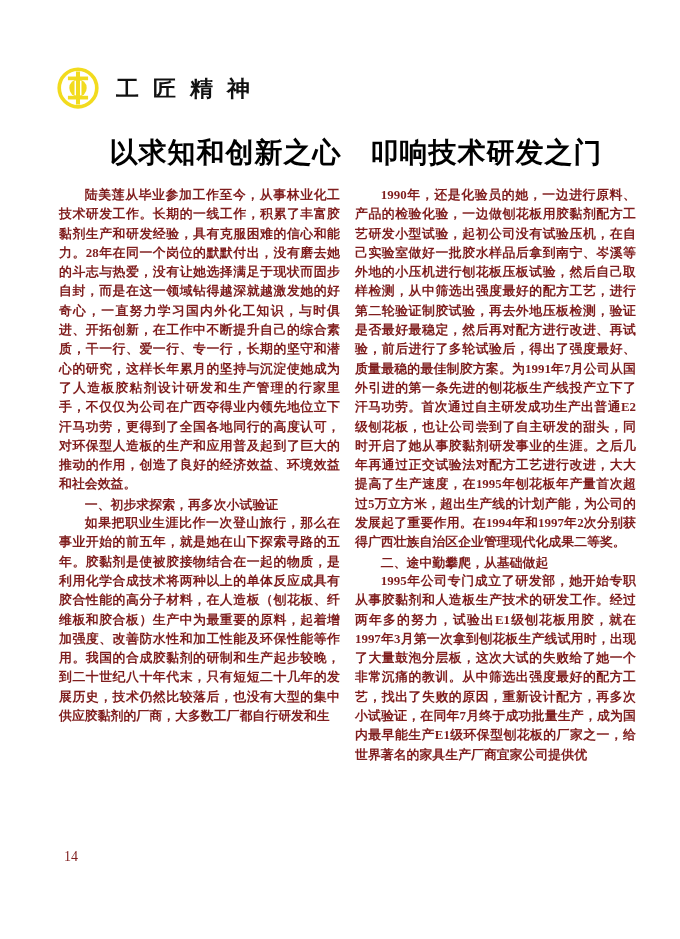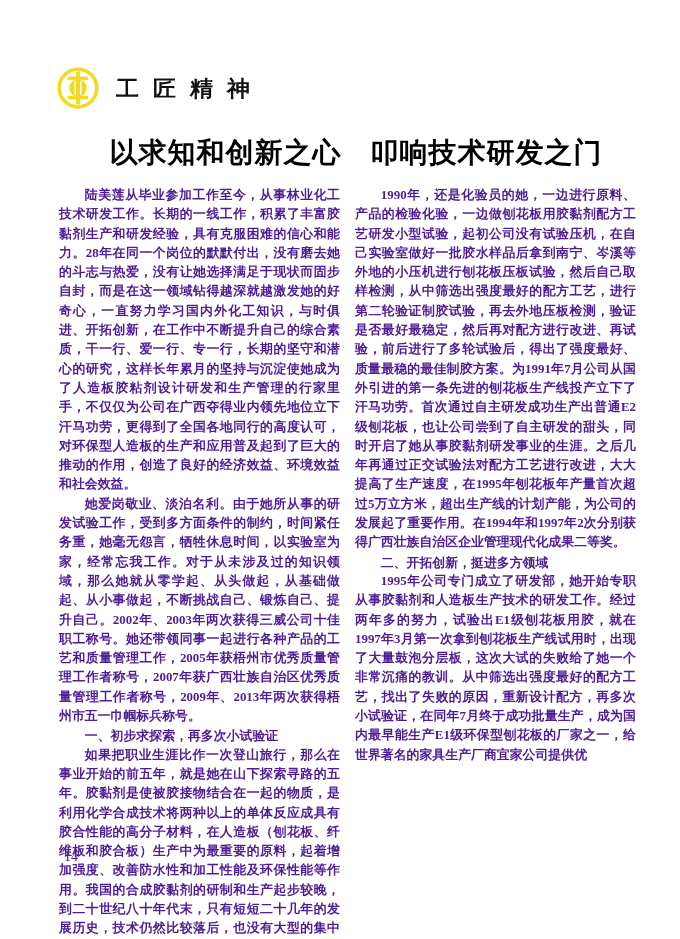--- a/index.html
+++ b/index.html
@@ -59,38 +59,38 @@
     gap: 15px;
   }
   .col { width: 281px; }
   .para, .para-cont, .sub-heading {
     margin: 0;
     font-size: 12.9px;
     line-height: 19.3px;
     text-align: justify;
     text-justify: inter-ideograph;
     font-weight: 600;
-    color: #4c1d95;
+    color: #7f1d1d;
   }
   .para { text-indent: 2em; }
   .para-cont { text-indent: 0; }
   .sub-heading {
     text-indent: 2em;
     font-family: "Liberation Sans", sans-serif;
     font-weight: 800;
   }
 
   
   .page-number {
     position: absolute;
     left: 64px;
     top: 849px;
     font-size: 14px;
     font-weight: 500;
-    color: #4c1d95;
+    color: #7f1d1d;
     font-family: "Liberation Serif", serif;
   }
 </style>
 </head>
 <body>
 
 <div class="page">
 
   <header class="page-header">
     <span class="logo-wrap">
@@ -106,28 +106,27 @@
     </span>
     <span class="section-title">工匠精神</span>
   </header>
 
   <h1 class="article-title">以求知和创新之心　叩响技术研发之门</h1>
 
   <main class="article-body">
 
     <div class="col">
       <p class="para">陆美莲从毕业参加工作至今，从事林业化工技术研发工作。长期的一线工作，积累了丰富胶黏剂生产和研发经验，具有克服困难的信心和能力。28年在同一个岗位的默默付出，没有磨去她的斗志与热爱，没有让她选择满足于现状而固步自封，而是在这一领域钻得越深就越激发她的好奇心，一直努力学习国内外化工知识，与时俱进、开拓创新，在工作中不断提升自己的综合素质，干一行、爱一行、专一行，长期的坚守和潜心的研究，这样长年累月的坚持与沉淀使她成为了人造板胶粘剂设计研发和生产管理的行家里手，不仅仅为公司在广西夺得业内领先地位立下汗马功劳，更得到了全国各地同行的高度认可，对环保型人造板的生产和应用普及起到了巨大的推动的作用，创造了良好的经济效益、环境效益和社会效益。</p>
-      <p class="para">她爱岗敬业、淡泊名利。由于她所从事的研发试验工作，受到多方面条件的制约，时间紧任务重，她毫无怨言，牺牲休息时间，以实验室为家，经常忘我工作。对于从未涉及过的知识领域，那么她就从零学起、从头做起，从基础做起、从小事做起，不断挑战自己、锻炼自己、提升自己。2002年、2003年两次获得三威公司十佳职工称号。她还带领同事一起进行各种产品的工艺和质量管理工作，2005年获梧州市优秀质量管理工作者称号，2007年获广西壮族自治区优秀质量管理工作者称号，2009年、2013年两次获得梧州市五一巾帼标兵称号。</p>
       <p class="sub-heading">一、初步求探索，再多次小试验证</p>
       <p class="para">如果把职业生涯比作一次登山旅行，那么在事业开始的前五年，就是她在山下探索寻路的五年。胶黏剂是使被胶接物结合在一起的物质，是利用化学合成技术将两种以上的单体反应成具有胶合性能的高分子材料，在人造板（刨花板、纤维板和胶合板）生产中为最重要的原料，起着增加强度、改善防水性和加工性能及环保性能等作用。我国的合成胶黏剂的研制和生产起步较晚，到二十世纪八十年代末，只有短短二十几年的发展历史，技术仍然比较落后，也没有大型的集中供应胶黏剂的厂商，大多数工厂都自行研发和生</p>
     </div>
 
     <div class="col">
       <p class="para">1990年，还是化验员的她，一边进行原料、产品的检验化验，一边做刨花板用胶黏剂配方工艺研发小型试验，起初公司没有试验压机，在自己实验室做好一批胶水样品后拿到南宁、岑溪等外地的小压机进行刨花板压板试验，然后自己取样检测，从中筛选出强度最好的配方工艺，进行第二轮验证制胶试验，再去外地压板检测，验证是否最好最稳定，然后再对配方进行改进、再试验，前后进行了多轮试验后，得出了强度最好、质量最稳的最佳制胶方案。为1991年7月公司从国外引进的第一条先进的刨花板生产线投产立下了汗马功劳。首次通过自主研发成功生产出普通E2级刨花板，也让公司尝到了自主研发的甜头，同时开启了她从事胶黏剂研发事业的生涯。之后几年再通过正交试验法对配方工艺进行改进，大大提高了生产速度，在1995年刨花板年产量首次超过5万立方米，超出生产线的计划产能，为公司的发展起了重要作用。在1994年和1997年2次分别获得广西壮族自治区企业管理现代化成果二等奖。</p>
-      <p class="sub-heading">二、开拓创新，挺进多方领域</p>
+      <p class="sub-heading">二、途中勤攀爬，从基础做起</p>
       <p class="para">1995年公司专门成立了研发部，她开始专职从事胶黏剂和人造板生产技术的研发工作。经过两年多的努力，试验出E1级刨花板用胶，就在1997年3月第一次拿到刨花板生产线试用时，出现了大量鼓泡分层板，这次大试的失败给了她一个非常沉痛的教训。从中筛选出强度最好的配方工艺，找出了失败的原因，重新设计配方，再多次小试验证，在同年7月终于成功批量生产，成为国内最早能生产E1级环保型刨花板的厂家之一，给世界著名的家具生产厂商宜家公司提供优</p>
     </div>
 
   </main>
 
   <footer>
     <span class="page-number">14</span>
   </footer>
 
 </div>

